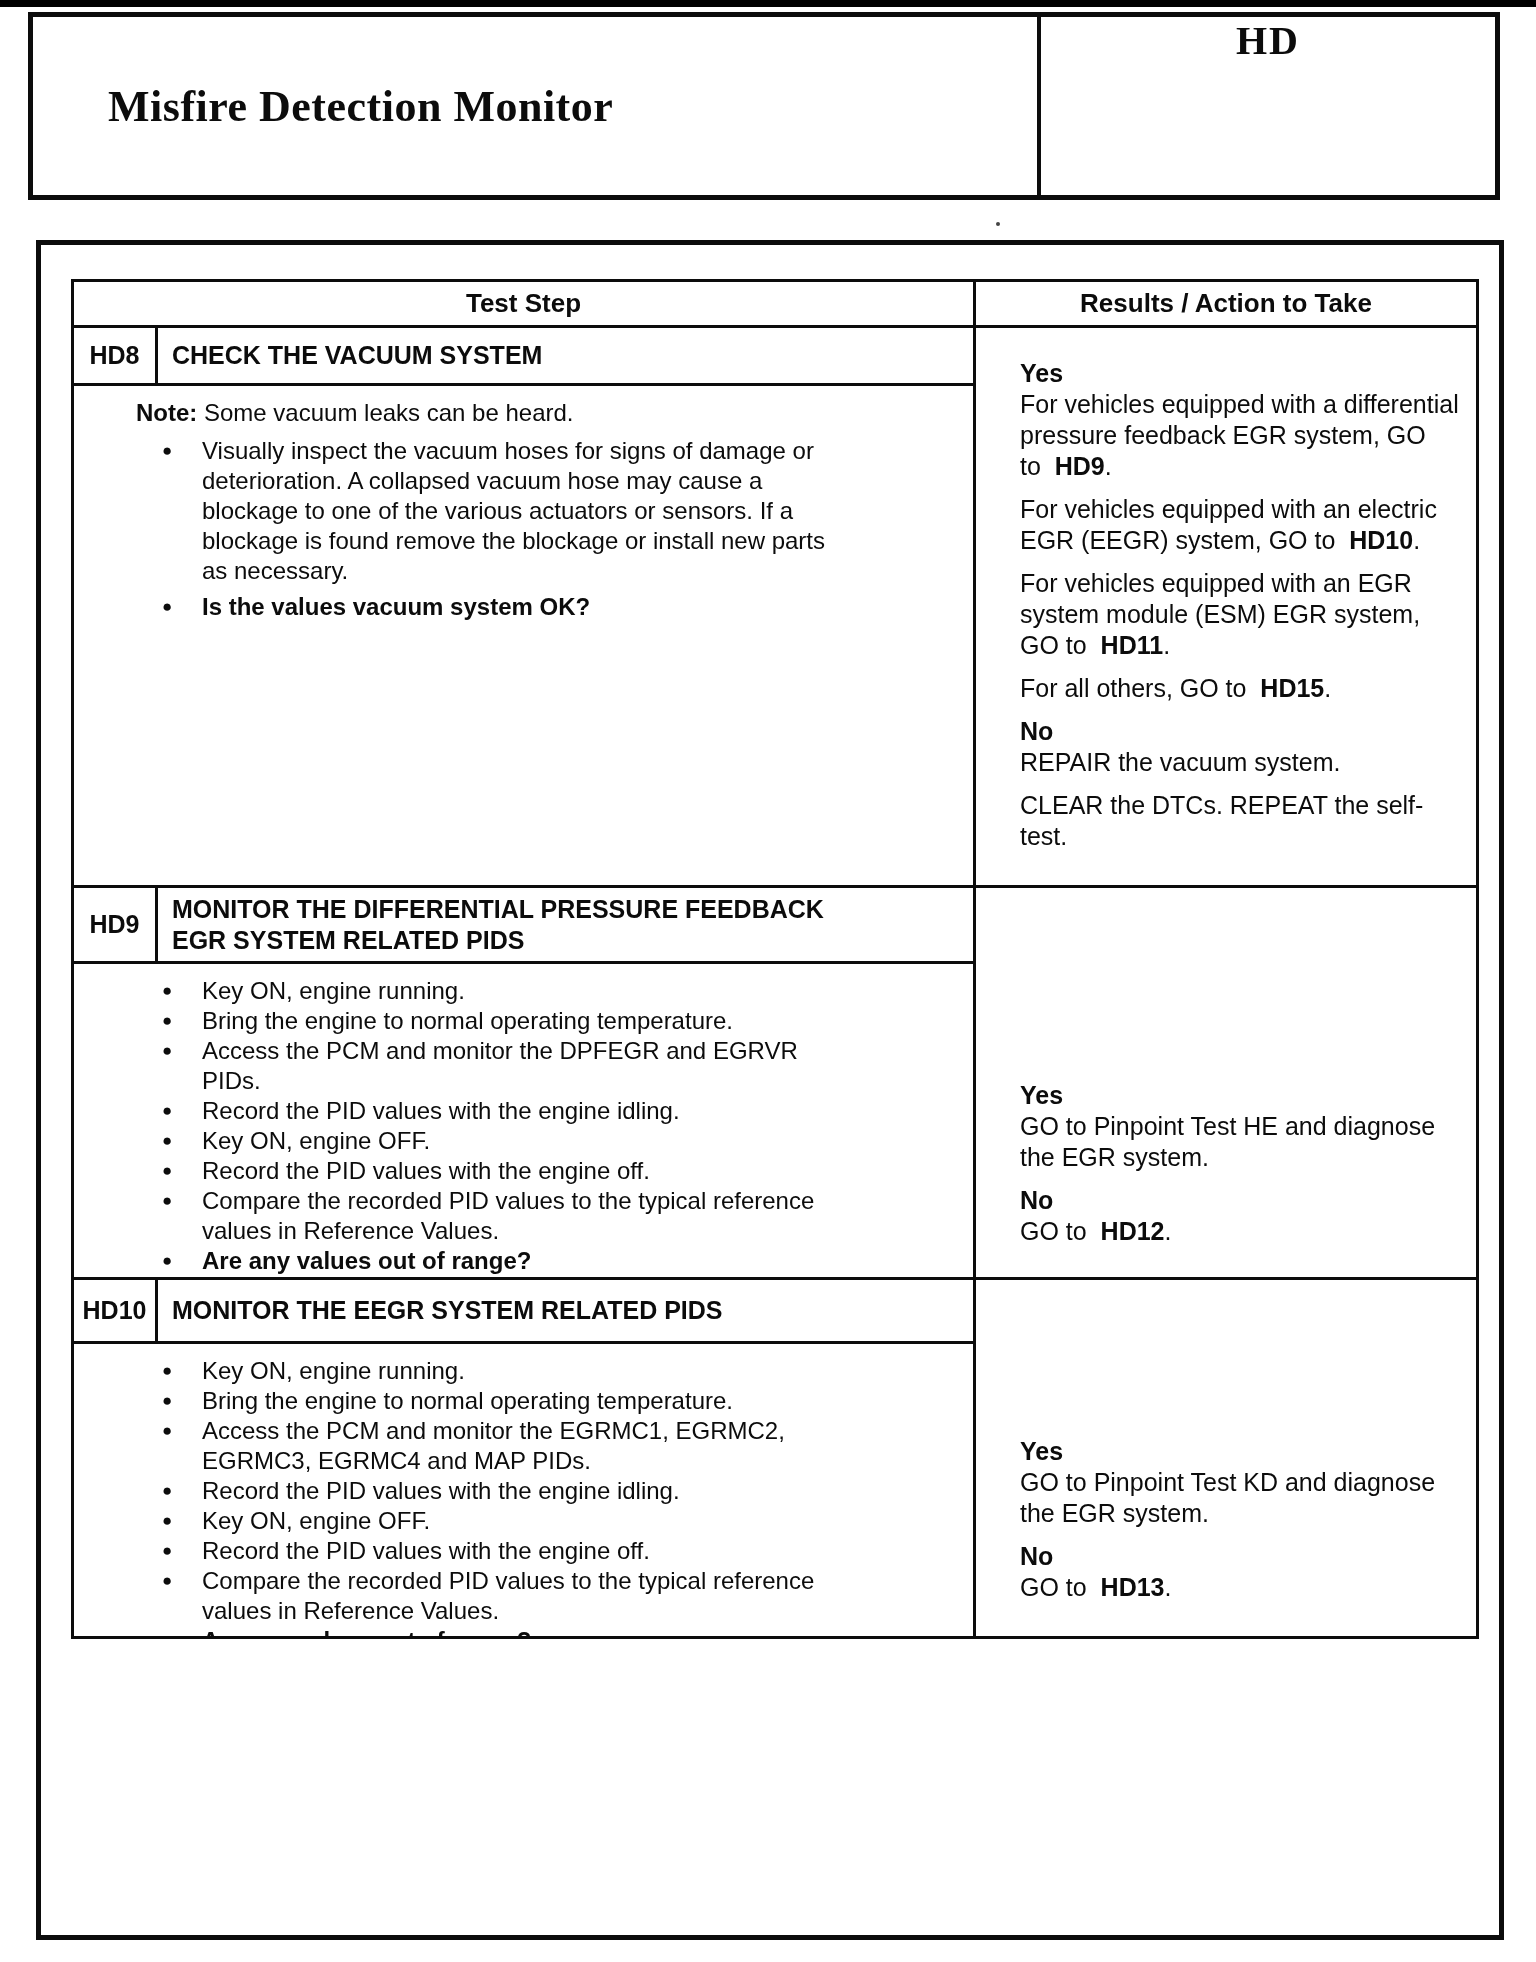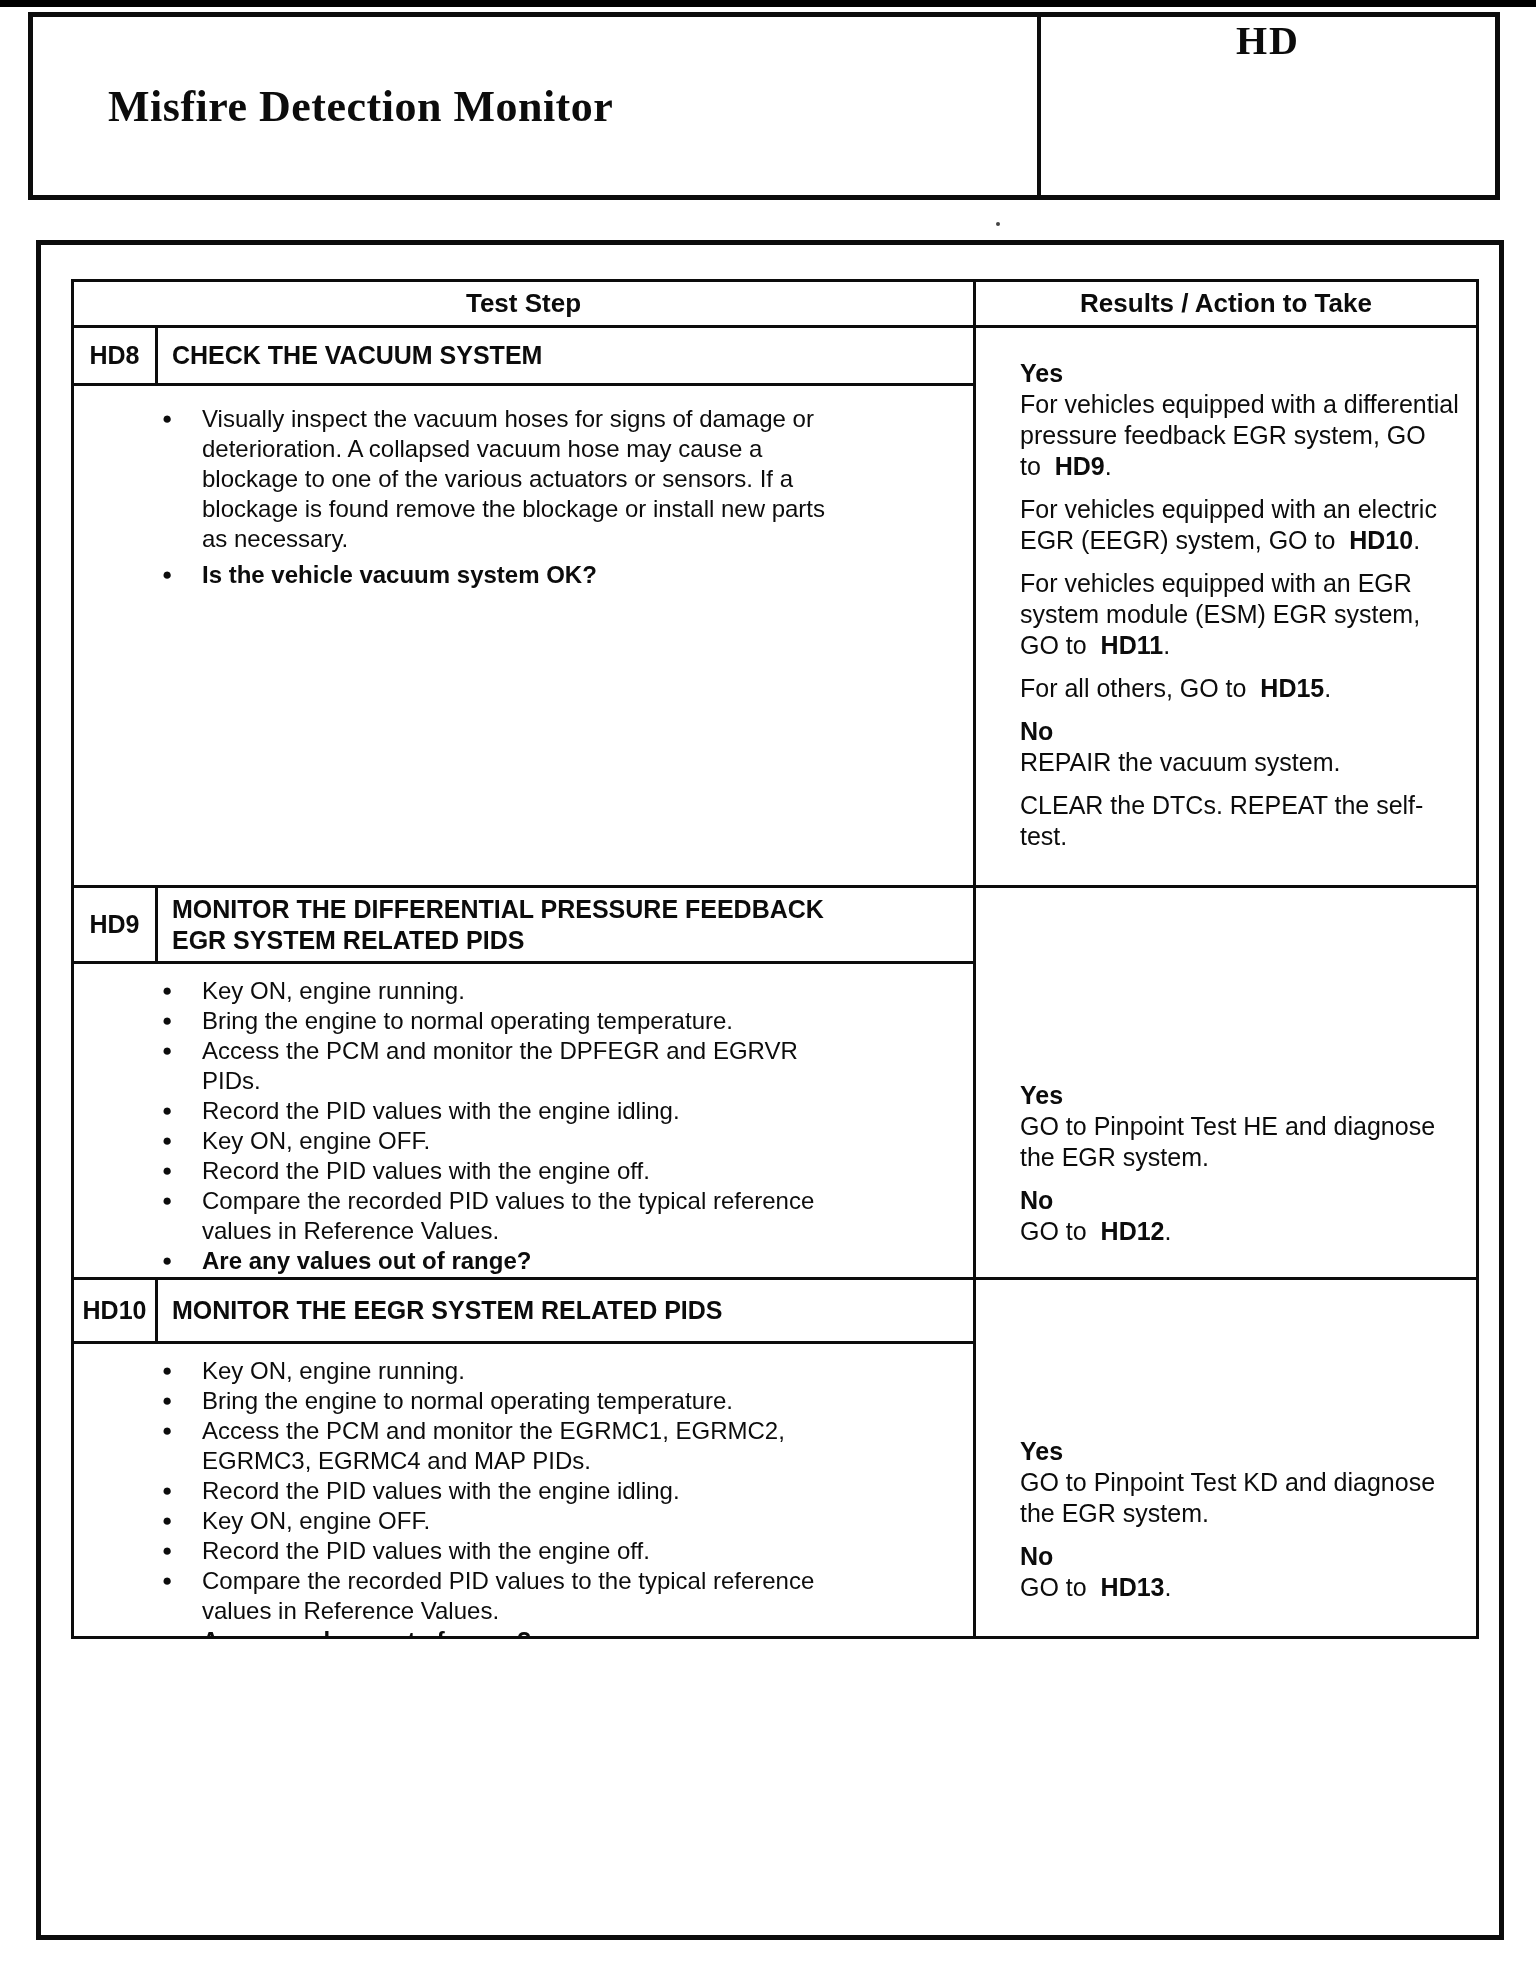--- a/index.html
+++ b/index.html
@@ -95,27 +95,30 @@
 
     <div class="trow" id="row-hd8">
       <div class="trow-left">
         <div class="row-head">
           <div class="row-id">HD8</div>
           <div class="row-title">
             <span class="wrap-limit">CHECK THE VACUUM SYSTEM</span>
           </div>
         </div>
         <div class="row-body">
+          <div class="note-line">
+            <span class="note-label">Note:</span><span> Some vacuum leaks can be heard.</span>
+          </div>
           <div class="bullet-item">
             <span class="bullet-dot">●</span>
             <span class="bullet-text">Visually inspect the vacuum hoses for signs of damage or deterioration. A collapsed vacuum hose may cause a blockage to one of the various actuators or sensors. If a blockage is found remove the blockage or install new parts as necessary.</span>
           </div>
           <div class="bullet-item bold">
             <span class="bullet-dot">●</span>
-            <span class="bullet-text">Is the vehicle vacuum system OK?</span>
+            <span class="bullet-text">Is the values vacuum system OK?</span>
           </div>
         </div>
       </div>
       <div class="trow-right">
         <div class="res-para">
           <span class="res-lead">Yes</span><span>For vehicles equipped with a differential pressure feedback EGR system, GO to&nbsp; </span><span class="res-ref">HD9</span><span>.</span>
         </div>
         <div class="res-para">
           <span>For vehicles equipped with an electric EGR (EEGR) system, GO to&nbsp; </span><span class="res-ref">HD10</span><span>.</span>
         </div>

